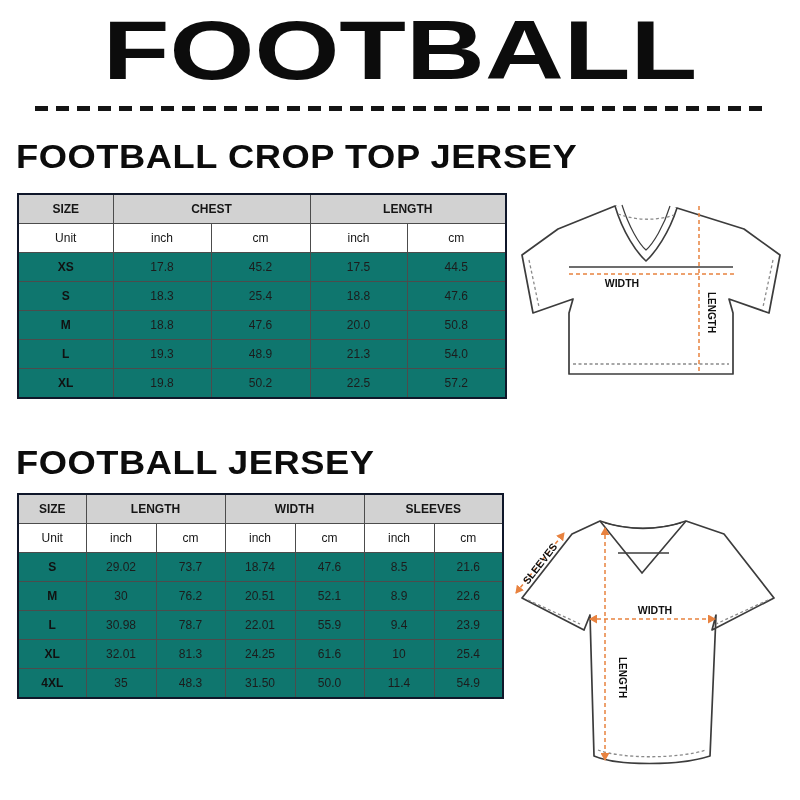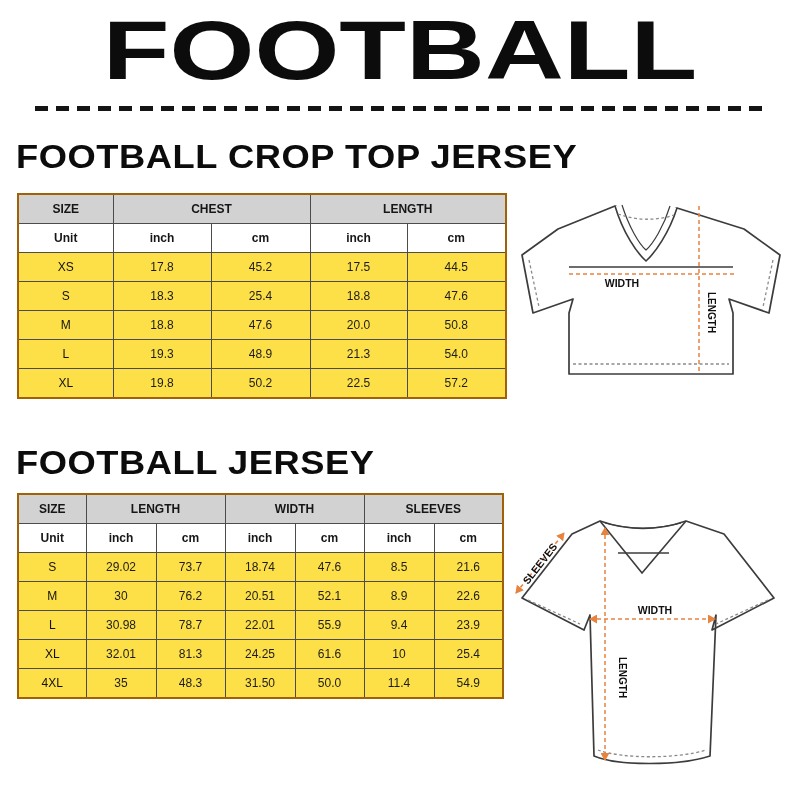--- a/index.html
+++ b/index.html
@@ -22,30 +22,30 @@
   .section-heading{
     font-size:33px;font-weight:800;white-space:nowrap;color:#0c0c0c;
     transform:scaleX(1.10);transform-origin:left center;letter-spacing:0.5px;
   }
   #heading-crop{top:138px;left:16px;}
   #heading-jersey{top:444px;left:16px;}
 
   
   table.size-table{
     border-collapse:collapse;table-layout:fixed;
-    border:2px solid #a16207;background:#fde047;
+    border:2px solid #0f172a;background:#0f766e;
   }
   table.size-table th, table.size-table td{
     border:1px solid #4c4c4c;text-align:center;vertical-align:middle;
     font-size:12px;padding:0;height:28px;overflow:hidden;
   }
   table.size-table thead tr.groups th{background:#d2d2d2;font-weight:bold;color:#161616;}
-  table.size-table thead tr.units th{background:#fff;font-weight:bold;color:#161616;}
+  table.size-table thead tr.units th{background:#fff;font-weight:normal;color:#161616;}
   table.size-table tbody td{font-weight:normal;color:#1c1c1c;}
-  table.size-table tbody td:first-child{font-weight:normal;color:#111;}
+  table.size-table tbody td:first-child{font-weight:bold;color:#111;}
   #crop-table{top:193px;left:17px;width:488px;}
   #jersey-table{top:493px;left:17px;width:485px;}
 
   
   #crop-diagram{top:193px;left:505px;}
   #jersey-diagram{top:488px;left:502px;}
   svg text{font-family:"Liberation Sans",sans-serif;}
 </style>
 </head>
 <body>

